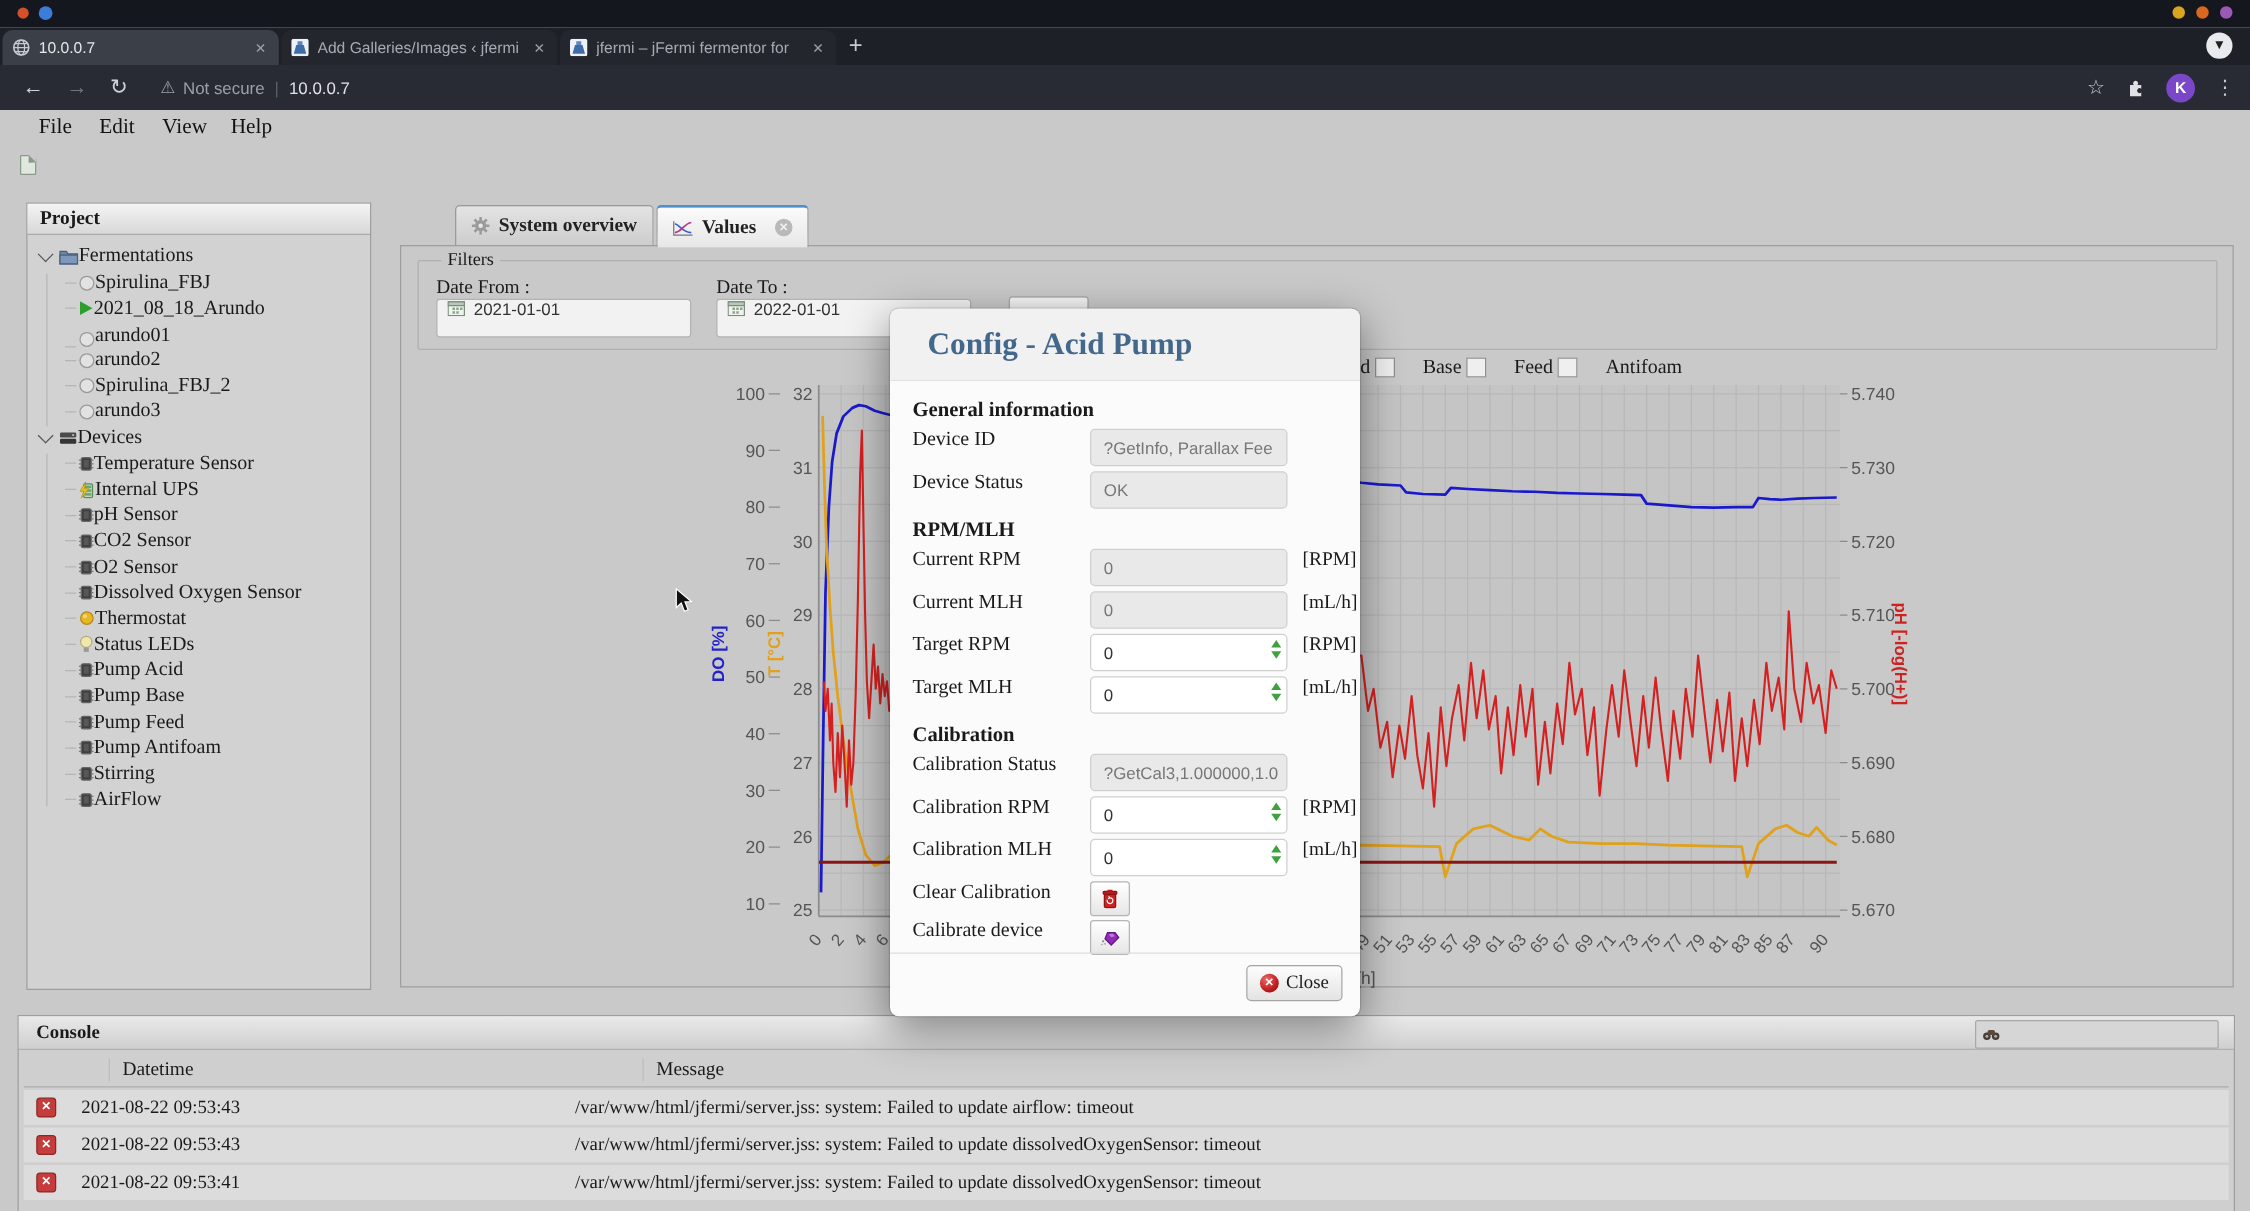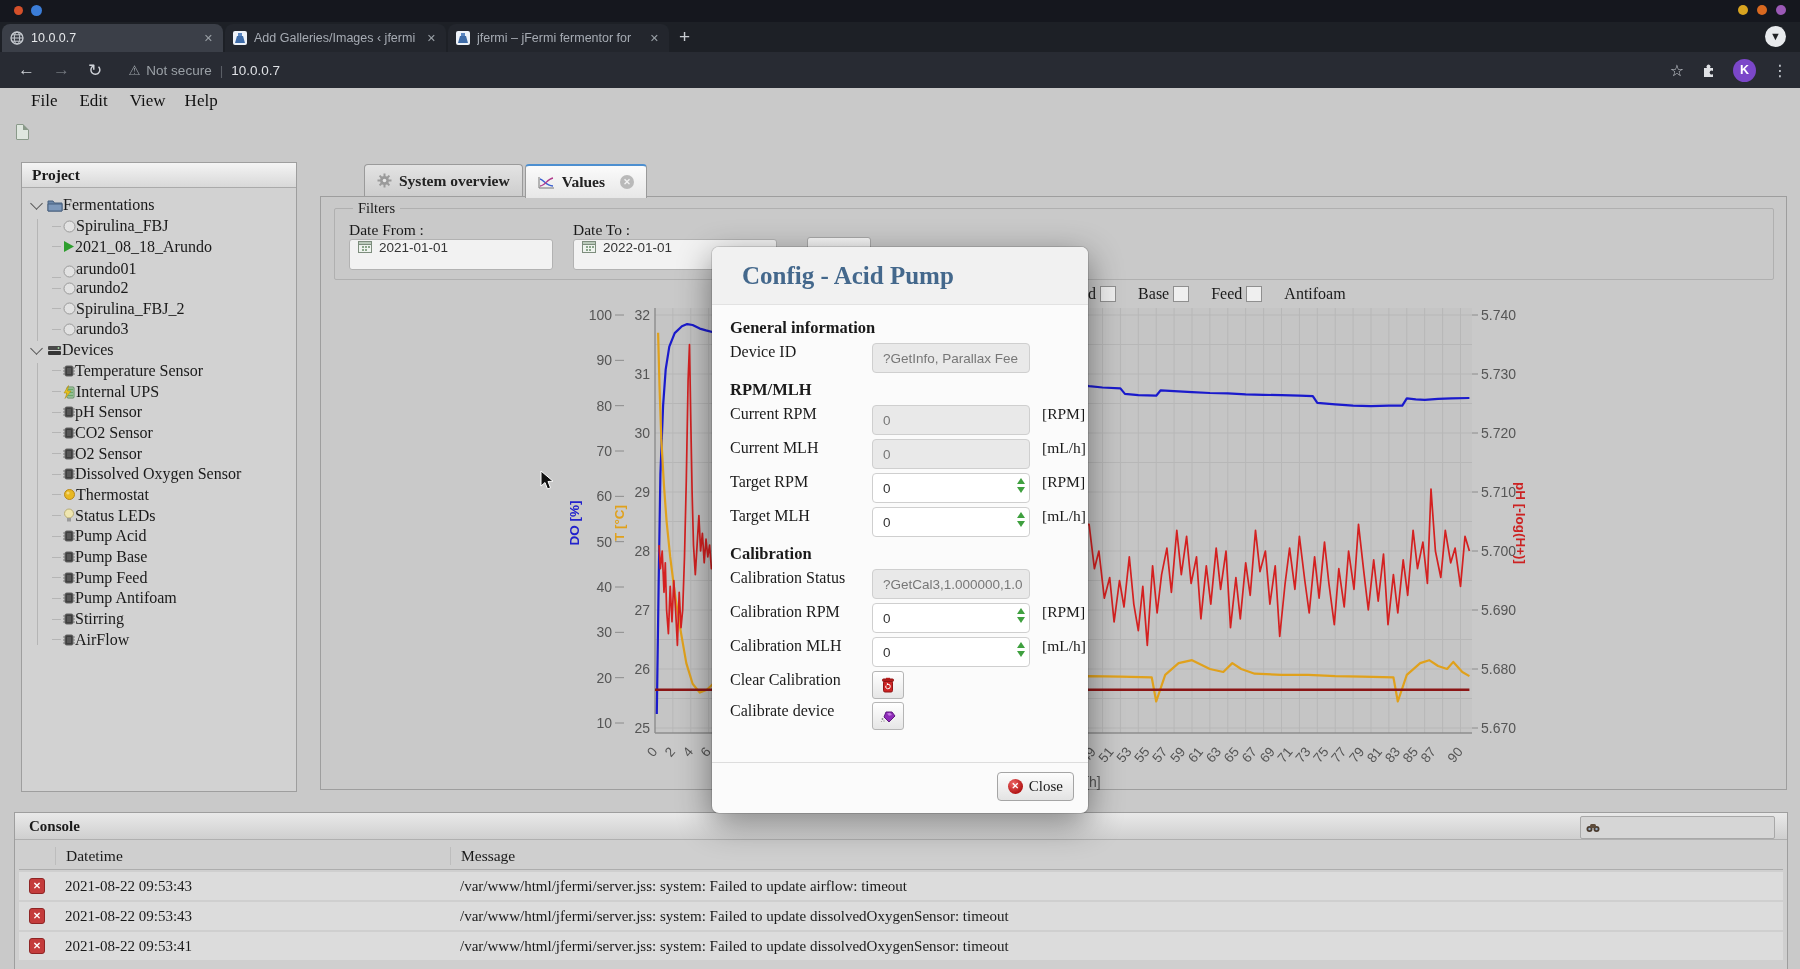--- a/index.html
+++ b/index.html
@@ -90,21 +90,21 @@
   .red-orb{width:15px;height:15px;border-radius:50%;background:radial-gradient(circle at 35% 30%,#e66,#b31515 70%);
           color:#fff;font-size:9px;font-weight:bold;text-align:center;line-height:15px;font-family:"Liberation Sans",sans-serif;}
   
   #console-panel{left:14px;top:812px;width:1772px;height:157px;background:#cfcfcf;}
   #console-header{height:26px;background:linear-gradient(#e9e9e9,#cfcfcf);border-bottom:1px solid #b0b0b0;
           display:flex;align-items:center;padding-left:14px;font-weight:bold;font-size:15px;}
   #console-search{position:absolute;right:12px;top:3px;width:188px;height:21px;background:#d6d6d6;border:1px solid #a8a8a8;
           border-radius:2px;display:flex;align-items:center;padding-left:5px;gap:5px;}
   #console-search input{border:none;background:transparent;outline:none;width:150px;font-size:12px;}
   #console-table{position:absolute;left:4px;right:4px;top:30px;}
-  .chead{display:grid;grid-template-columns:36px 395px 1fr;height:26px;align-items:center;border-bottom:1px solid #adadad;font-size:15.5px;}
+  .chead{display:grid;grid-template-columns:36px 395px 1fr;height:26px;align-items:center;border-bottom:1px solid #adadad;font-size:15.5px;gap:32px;}
   .chead .col{border-left:1px solid #bdbdbd;padding-left:10px;height:18px;line-height:18px;}
   .crow{display:grid;grid-template-columns:36px 395px 1fr;height:28px;align-items:center;background:#dcdcdc;margin-top:2px;font-size:15px;}
   .crow .cicon{display:flex;justify-content:center;}
   .err-badge{width:14px;height:14px;background:#c43c3c;border:1px solid #8f2525;border-radius:3px;color:#fff;
          font-size:9.5px;font-weight:bold;text-align:center;line-height:13px;font-family:"Liberation Sans",sans-serif;}
   .crow .msg{padding-left:10px;}
   .crow .dt{padding-left:10px;}
   
   #chart{position:absolute;left:555px;top:300px;z-index:1;}
   
@@ -705,20 +705,24 @@
   <div id="modal">
     <div id="modal-header">
       <span id="modal-title">Config - Acid Pump</span>
     </div>
     <div id="modal-body">
         <div class="msection-h">General information</div>
         <div class="mrow">
           <span class="mlabel">Device ID</span>
           <div class="minput disabled">?GetInfo, Parallax Fee</div>
         </div>
+        <div class="mrow">
+          <span class="mlabel">Device Status</span>
+          <div class="minput disabled">OK</div>
+        </div>
         <div class="msection-h">RPM/MLH</div>
         <div class="mrow">
           <span class="mlabel">Current RPM</span>
           <div class="minput disabled">0</div>
           <span class="munit">[RPM]</span>
         </div>
         <div class="mrow">
           <span class="mlabel">Current MLH</span>
           <div class="minput disabled">0</div>
           <span class="munit">[mL/h]</span>

